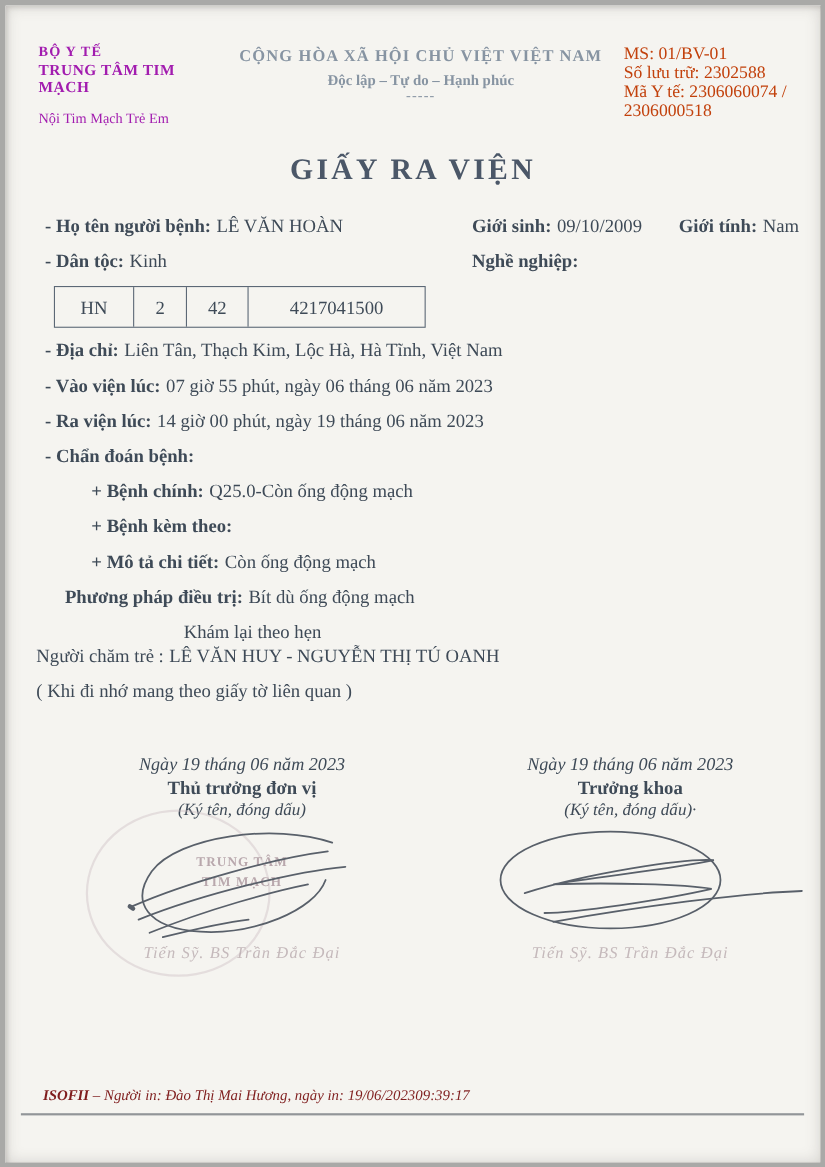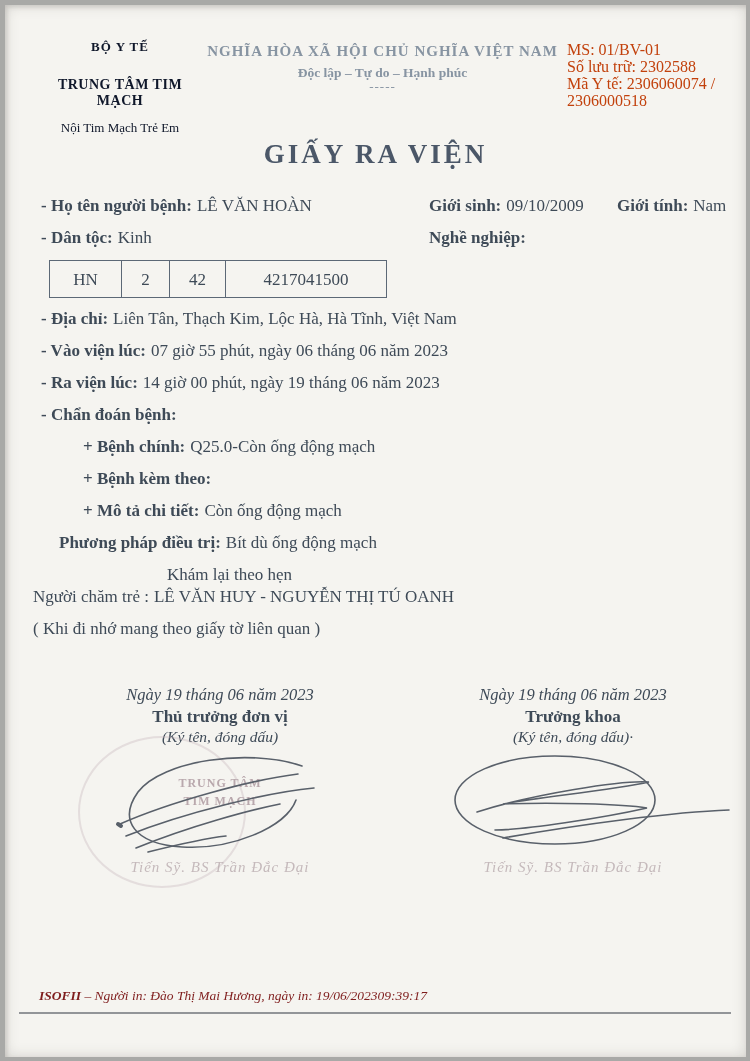--- a/index.html
+++ b/index.html
@@ -5,23 +5,23 @@
   html,body{margin:0;padding:0;width:750px;height:1061px;background:#a9a9a7;overflow:hidden;}
   *{box-sizing:border-box;}
   .page{
     position:absolute;left:5px;top:5px;width:741px;height:1052px;
     background:#f5f4f0;
     box-shadow:inset 0 0 14px rgba(90,85,80,.22), inset 2px 2px 4px rgba(90,85,80,.18);
     font-family:"Liberation Serif","DejaVu Serif",serif;
     color:#3e4a57;
   }
   
-  .hdr-left{position:absolute;top:34px;left:30px;width:170px;text-align:center;color:#0f172a;}
+  .hdr-left{position:absolute;top:34px;left:30px;width:170px;color:#a21caf;}
   .hdr-left .l1{font-size:13px;font-weight:700;letter-spacing:1px;}
-  .hdr-left .l2{font-size:14px;font-weight:700;margin-top:22px;letter-spacing:.5px;}
+  .hdr-left .l2{font-size:14px;font-weight:700;margin-top:2px;letter-spacing:.5px;}
   .hdr-left .l3{font-size:13px;margin-top:11px;}
   .hdr-center{position:absolute;top:38px;left:190px;width:375px;text-align:center;color:#8794a2;}
   .hdr-center .l1{font-size:15px;font-weight:700;letter-spacing:1px;}
   .hdr-center .l2{font-size:13.5px;font-weight:700;margin-top:5px;}
   .hdr-center .l3{font-size:13px;letter-spacing:1px;margin-top:-2px;}
   .hdr-right{position:absolute;top:36px;left:562px;width:172px;color:#c2410c;font-size:16px;line-height:17px;}
   
   .title{position:absolute;top:134px;left:0;width:100%;text-align:center;
          font-size:27px;font-weight:700;letter-spacing:3px;color:#4b5768;}
   
@@ -69,21 +69,21 @@
 
 <div class="page">
 
   <div class="hdr-left">
     <div class="l1">BỘ Y TẾ</div>
     <div class="l2">TRUNG TÂM TIM MẠCH</div>
     <div class="l3">Nội Tim Mạch Trẻ Em</div>
   </div>
 
   <div class="hdr-center">
-    <div class="l1">NGHĨA HÒA XÃ HỘI CHỦ NGHĨA VIỆT NAM</div>
+    <div class="l1">CỘNG HÒA XÃ HỘI CHỦ VIỆT VIỆT NAM</div>
     <div class="l2">Độc lập – Tự do – Hạnh phúc</div>
     <div class="l3">-----</div>
   </div>
 
   <div class="hdr-right">
     <div>MS: 01/BV-01</div>
     <div>Số lưu trữ: 2302588</div>
     <div>Mã Y tế: 2306060074 /</div>
     <div>2306000518</div>
   </div>

